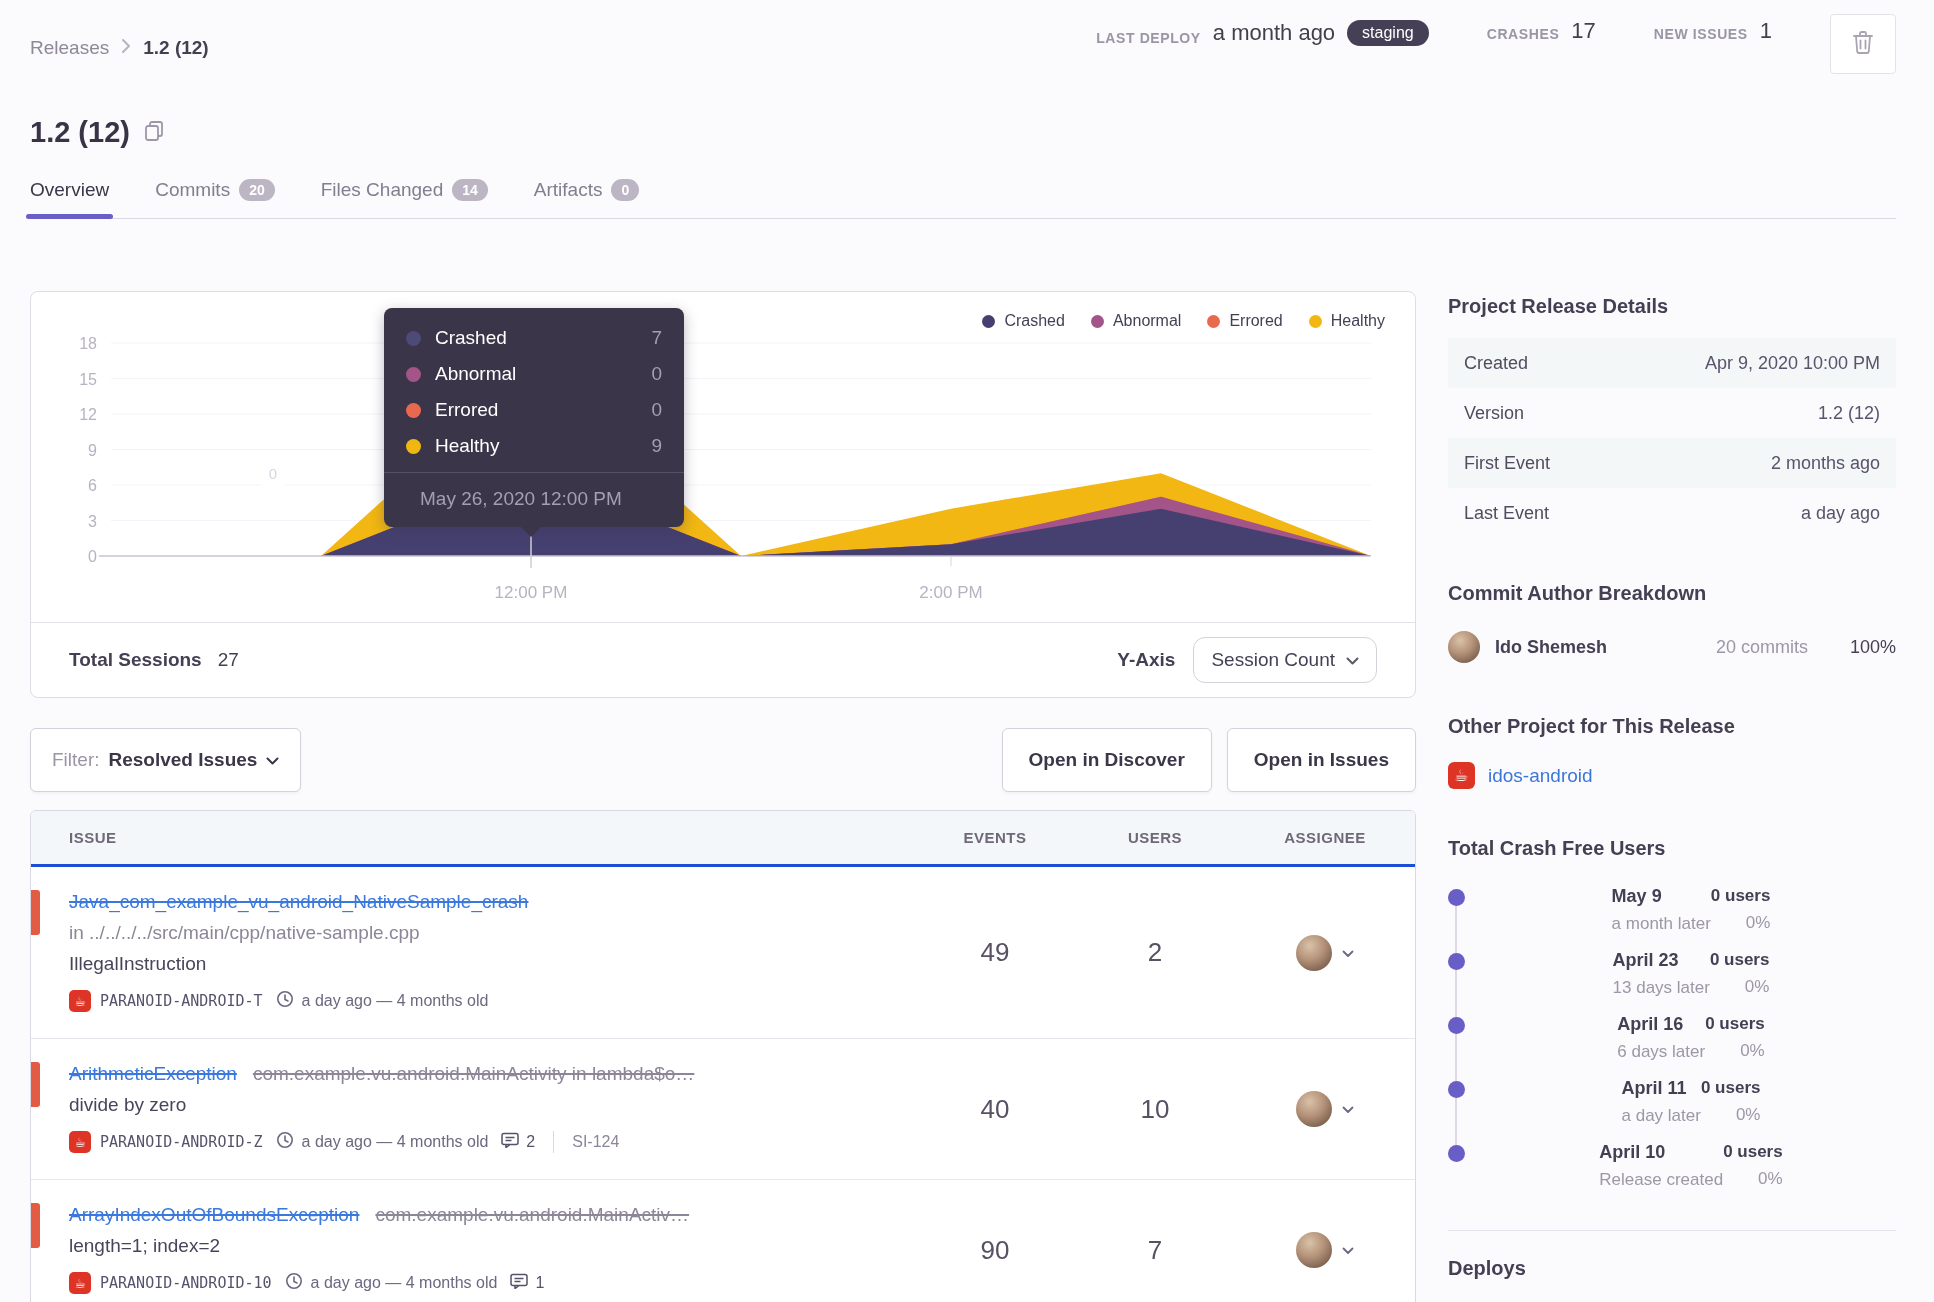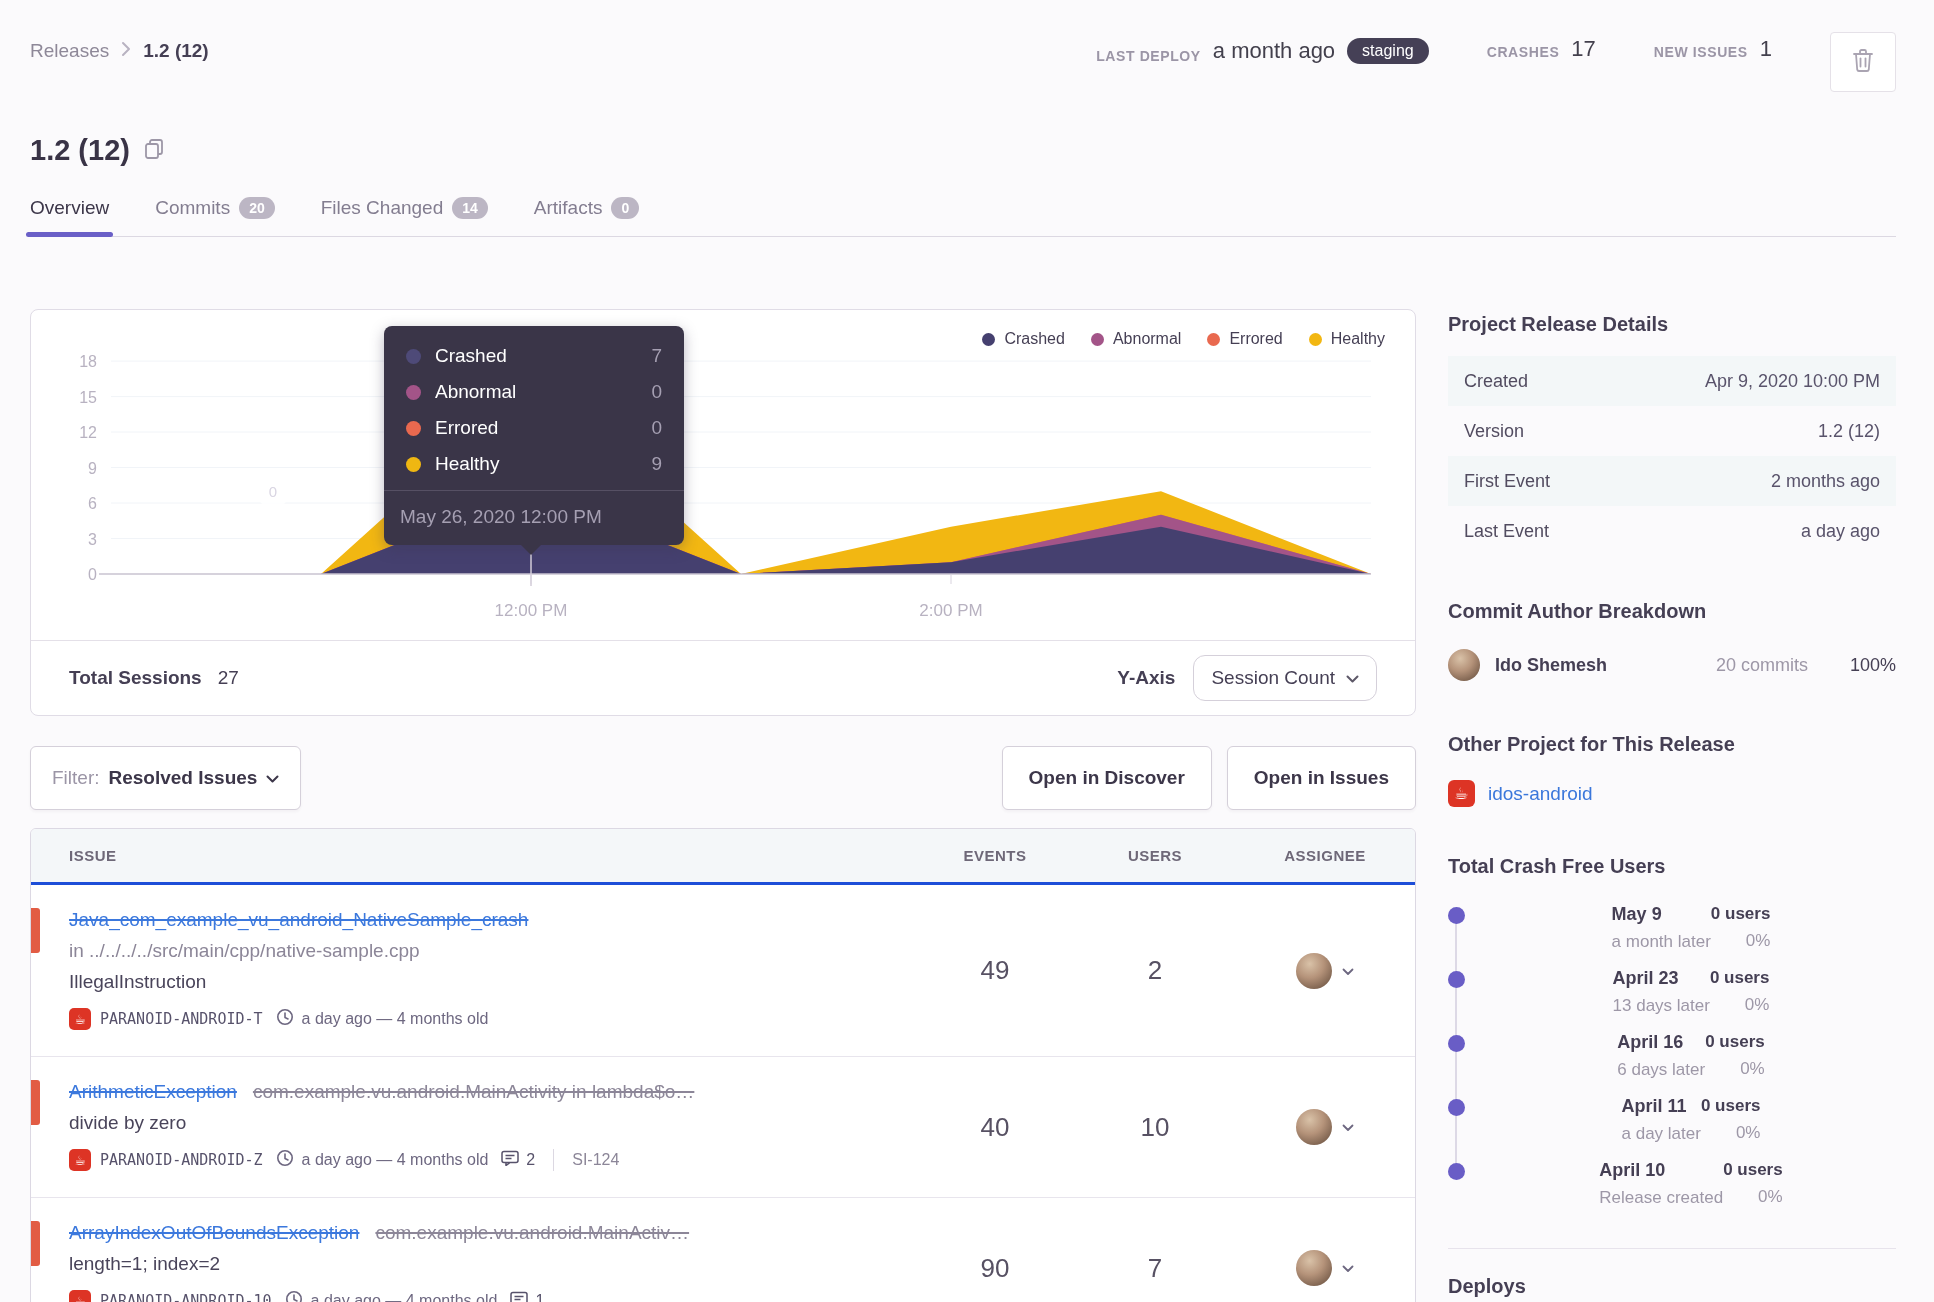--- a/index.html
+++ b/index.html
@@ -2,21 +2,21 @@
 <html><head>
 <meta charset="utf-8">
 <style>
   *{box-sizing:border-box;margin:0;padding:0}
   html,body{width:1934px;height:1302px}
   body{background:#fbfafc;font-family:"Liberation Sans","DejaVu Sans",sans-serif;color:#453f54;overflow:hidden}
   svg text{font-family:"Liberation Sans","DejaVu Sans",sans-serif}
   .page{padding:0 38px 0 30px;width:1934px}
 
   
-  .topbar{display:flex;justify-content:space-between;align-items:flex-start;padding-top:32px}
+  .topbar{display:flex;justify-content:space-between;align-items:center;padding-top:14px}
   .breadcrumb{display:flex;align-items:center;gap:12px;font-size:19px;color:#8e8898;padding-top:8px}
   .crumb-current{color:#453f54;font-weight:bold}
   .header-stats{display:flex;align-items:flex-start;gap:58px}
   .stat{display:flex;flex-direction:row;align-items:flex-end;gap:12px;padding-top:6px}
   .stat-label{font-size:14px;font-weight:bold;color:#9b95a6;letter-spacing:.6px}
   .stat-value{font-size:22px;color:#43404d;display:flex;align-items:center;gap:12px;line-height:1}
   .env-pill{background:#454056;color:#fff;font-size:16px;padding:5px 15px;border-radius:16px}
   .trash-btn{width:66px;height:60px;background:#fff;border:1px solid #e5e1e8;border-radius:4px;display:flex;align-items:center;justify-content:center;cursor:pointer}
 
   
@@ -38,21 +38,21 @@
   .chart-region{position:relative;height:330px}
   .chart-svg{position:absolute;left:20px;top:10px}
   .legend{position:absolute;top:20px;right:30px;display:flex;gap:26px;align-items:center;z-index:2}
   .legend-item{display:flex;align-items:center;gap:9px;font-size:16px;color:#453f54;cursor:pointer}
   .legend-dot{width:13px;height:13px;border-radius:50%}
   .chart-tooltip{position:absolute;left:353px;top:16px;width:300px;background:#3a3548;border-radius:8px;box-shadow:0 4px 14px rgba(60,54,80,.35);z-index:3}
   .tt-rows{padding:12px 0 8px}
   .tt-row{display:flex;align-items:center;gap:14px;padding:7px 22px;font-size:19px;color:#fff}
   .tt-dot{width:15px;height:15px;border-radius:50%;flex:none}
   .tt-value{margin-left:auto;color:#a59fb2}
-  .tt-date{border-top:1px solid #565064;padding:15px 16px 17px;color:#a59fb2;font-size:19px}
+  .tt-date{border-top:1px solid #565064;padding:15px 36px 17px;color:#a59fb2;font-size:19px}
   .tt-pointer{position:absolute;left:136px;bottom:-10px;width:0;height:0;border-left:11px solid transparent;border-right:11px solid transparent;border-top:11px solid #3a3548}
   .chart-footer{height:75px;border-top:1px solid #e4e0e8;display:flex;align-items:center;padding:16px 38px;font-size:19px;color:#453f54}
   .tf-label{font-weight:bold}
   .tf-value{margin-left:16px}
   .axis-group{margin-left:auto;display:flex;align-items:center;gap:18px}
   .axis-label{font-weight:bold}
   .axis-select{display:flex;align-items:center;gap:11px;border:1px solid #d5d0da;border-radius:12px;padding:11px 17px;background:#fff;color:#453f54;cursor:pointer}
 
   
   .filter-row{margin-top:30px;display:flex;align-items:center}

